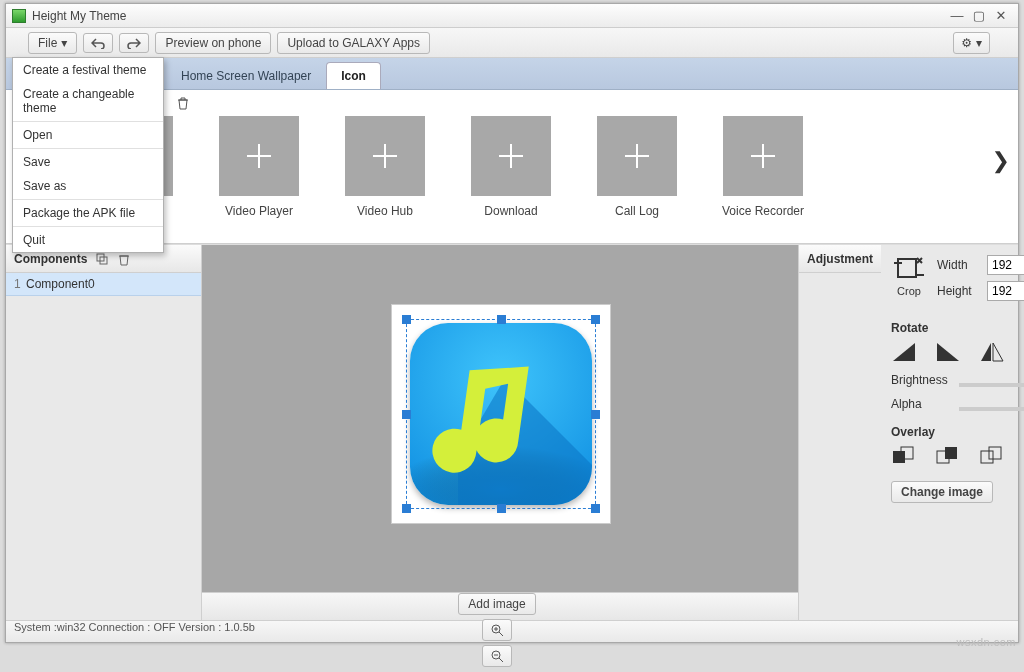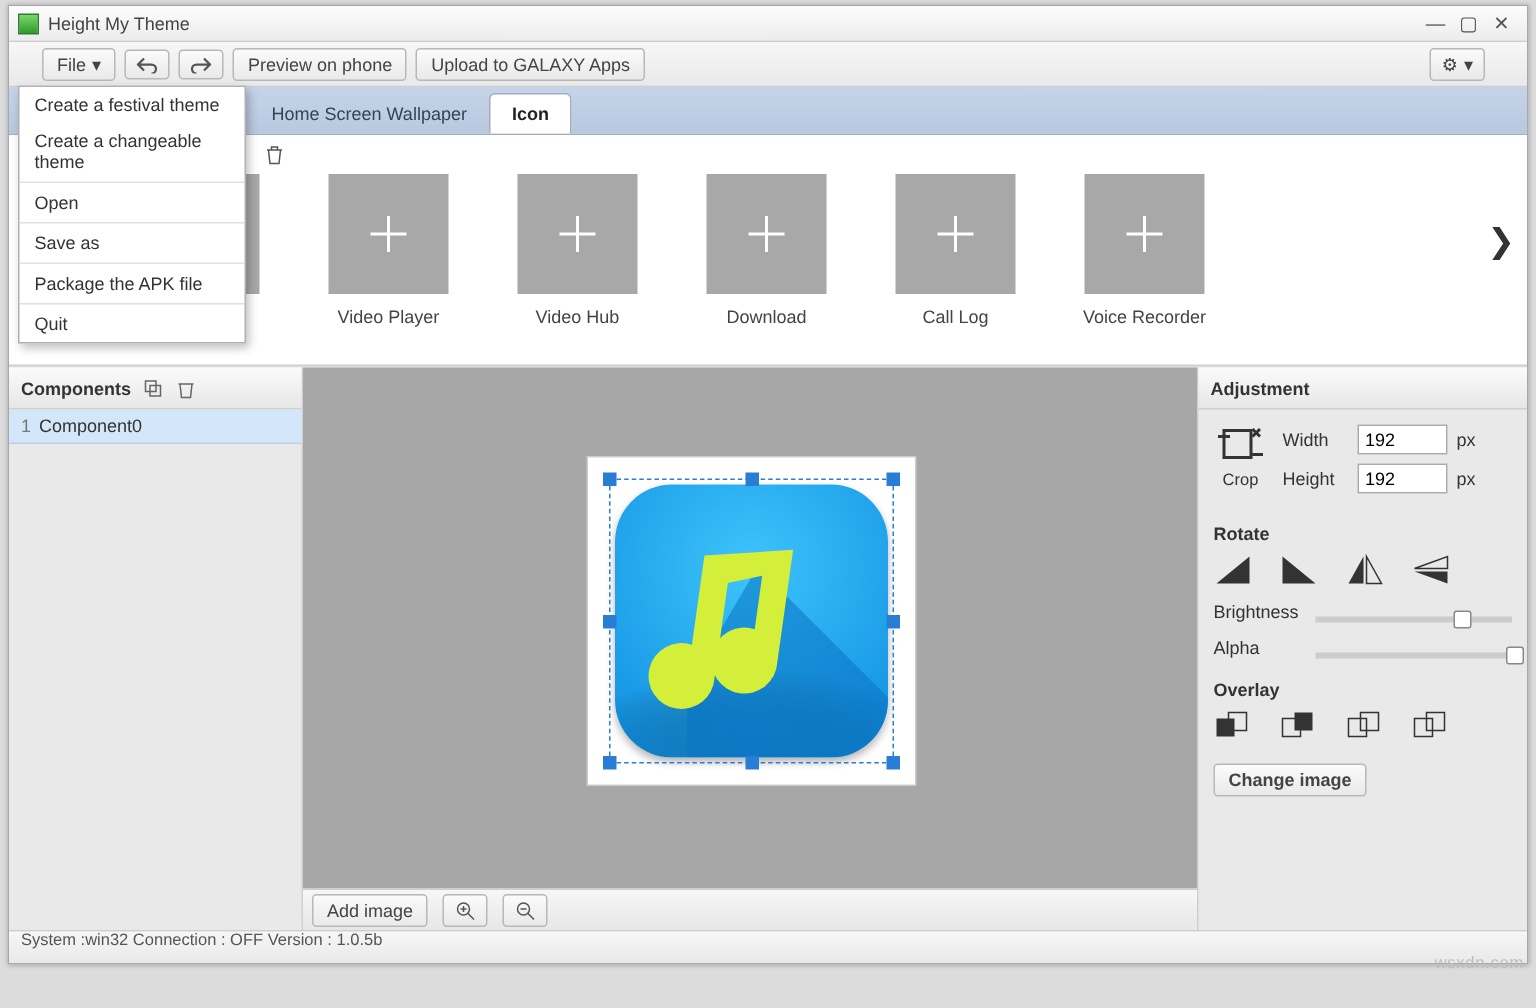--- a/index.html
+++ b/index.html
@@ -33,22 +33,22 @@
 .comp-row { background: #d3e6fa; border-bottom: 1px solid #b9d1eb; padding: 4px 8px; font-size: 12px; display: flex; }
 .comp-row .num { width: 12px; color: #777; }
 .canvas { flex: 1; background: #a7a7a7; position: relative; }
 .artboard { position: absolute; left: 190px; top: 60px; width: 218px; height: 218px; background: #fff; box-shadow: 0 0 0 1px #ccc; }
 .selbox { position: absolute; left: 14px; top: 14px; width: 190px; height: 190px; border: 1px dashed #2a7dd4; }
 .selbox .h { position: absolute; width: 9px; height: 9px; background: #2a7dd4; }
 .selbox .h.tl{top:-5px;left:-5px}.selbox .h.tr{top:-5px;right:-5px}.selbox .h.bl{bottom:-5px;left:-5px}.selbox .h.br{bottom:-5px;right:-5px}
 .selbox .h.tm{top:-5px;left:calc(50% - 4px)}.selbox .h.bm{bottom:-5px;left:calc(50% - 4px)}.selbox .h.ml{left:-5px;top:calc(50% - 4px)}.selbox .h.mr{right:-5px;top:calc(50% - 4px)}
 .music-icon { position: absolute; left: 18px; top: 18px; width: 182px; height: 182px; background: radial-gradient(circle at 50% 30%,#3fc4fb,#0d8ce0); border-radius: 38px; box-shadow: 0 3px 6px rgba(0,0,0,0.3); overflow: hidden; }
 .music-icon svg { width: 100%; height: 100%; }
-.canvas-toolbar { position: absolute; left: 0; bottom: 0; height: 28px; background: linear-gradient(#f7f7f7,#e7e7e7); border-top: 1px solid #cfcfcf; width: 100%; display: flex; align-items: center; padding: 0 6px; gap: 4px; }
-.rightpanel { width: 220px; background: #e9e9e9; border-left: 1px solid #cfcfcf; display: flex; flex-direction: column; }
+.canvas-toolbar { position: absolute; left: 0; bottom: 0; height: 28px; background: linear-gradient(#f7f7f7,#e7e7e7); border-top: 1px solid #cfcfcf; width: 100%; display: flex; align-items: center; padding: 0 6px; gap: 4px; flex-direction: column; }
+.rightpanel { width: 220px; background: #e9e9e9; border-left: 1px solid #cfcfcf; display: flex; flex-direction: row; }
 .adj-body { padding: 10px 10px; font-size: 12px; color: #333; }
 .adj-crop { display: flex; gap: 10px; align-items: flex-start; }
 .adj-crop .crop-ico { width: 36px; text-align: center; font-size: 11px; color: #333; }
 .adj-crop .dim { display: flex; align-items: center; gap: 6px; margin-bottom: 6px; }
 .adj-crop input { width: 60px; border: 1px solid #aaa; padding: 2px 4px; font-size: 12px; }
 .adj-section { margin-top: 14px; font-weight: bold; }
 .adj-section .title { font-size: 12px; margin-bottom: 6px; }
 .rot-row, .ov-row { display: flex; gap: 18px; margin-top: 4px; }
 .rot-row svg, .ov-row svg { width: 26px; height: 22px; }
 .slider-row { display: flex; align-items: flex-end; gap: 6px; margin-top: 10px; }
@@ -341,20 +341,21 @@
     <span>System :win32 Connection : OFF Version : 1.0.5b</span>
   </div>
 </div>
 
 <div class="dropdown">
   <div class="item">Create a festival theme</div>
   <div class="item">Create a changeable theme</div>
   <hr>
   <div class="item">Open</div>
   <hr>
+  <div class="item">Save</div>
   <div class="item">Save as</div>
   <hr>
   <div class="item">Package the APK file</div>
   <hr>
   <div class="item">Quit</div>
 </div>
 
 <div class="watermark">wsxdn.com</div>
 
 </body></html>

